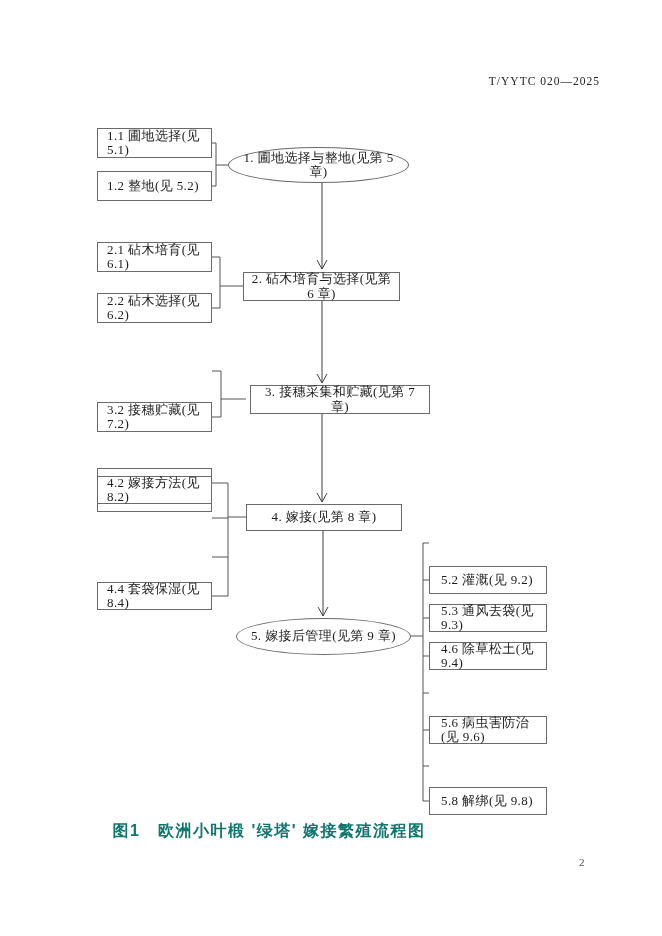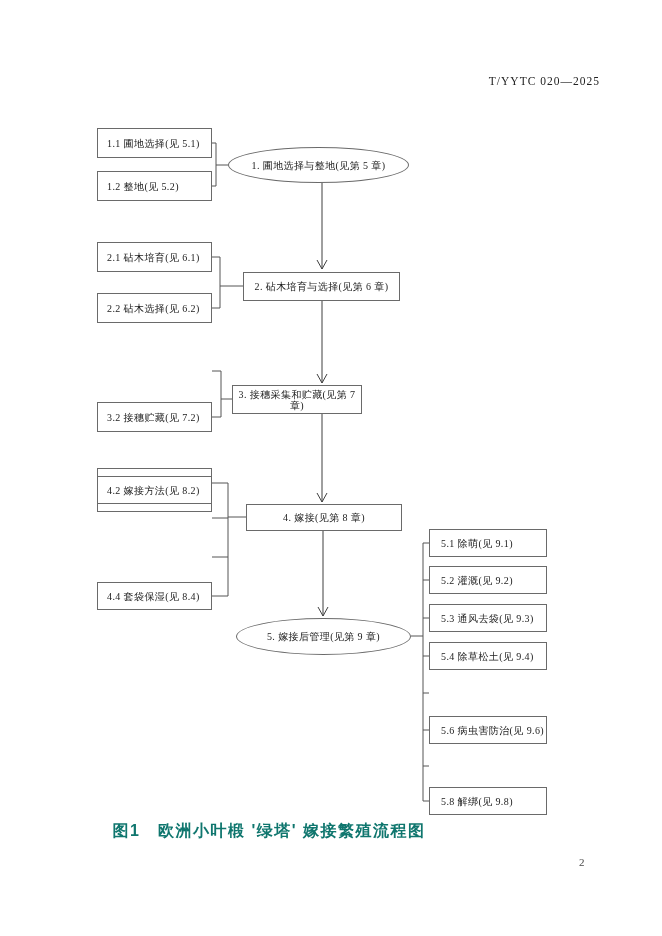--- a/index.html
+++ b/index.html
@@ -16,21 +16,21 @@
     position:absolute;top:75px;right:62px;
     font-size:11.5px;letter-spacing:1px;color:#222;
   }
   .svg-layer{position:absolute;left:0;top:0;z-index:1;}
   .node{
     position:absolute;z-index:2;
     background:#ffffff;
     border:1px solid #6a6a6a;
     box-sizing:border-box;
     display:flex;align-items:center;
-    font-size:10px;letter-spacing:0.4px;
+    font-size:13px;letter-spacing:0.4px;
     color:#1c1c1c;
     line-height:1.1;
   }
   .lbox{left:97px;width:115px;height:30px;padding-left:9px;}
   .rbox{left:429px;width:118px;height:28px;padding-left:11px;}
   .cnode{justify-content:center;text-align:center;padding:0 4px;}
   .ellipse{border-radius:50%;justify-content:center;}
   .caption{
     position:absolute;left:0;top:821px;width:538px;
     text-align:center;
@@ -100,41 +100,38 @@
   <div class="node lbox" style="top:582px;height:28px">
       <span>4.4 套袋保湿(见 8.4)</span>
     </div>
 
   <div class="node cnode ellipse" style="left:228px;top:147px;width:181px;height:36px">
       <span>1. 圃地选择与整地(见第 5 章)</span>
     </div>
   <div class="node cnode" style="left:243px;top:272px;width:157px;height:29px">
       <span>2. 砧木培育与选择(见第 6 章)</span>
     </div>
-  <div class="node cnode" style="left:232px;top:385px;width:130px;height:29px">
+  <div class="node cnode" style="left:250px;top:385px;width:180px;height:29px">
       <span>3. 接穗采集和贮藏(见第 7 章)</span>
     </div>
   <div class="node cnode" style="left:246px;top:504px;width:156px;height:27px">
       <span>4. 嫁接(见第 8 章)</span>
     </div>
   <div class="node cnode ellipse" style="left:236px;top:618px;width:175px;height:37px">
       <span>5. 嫁接后管理(见第 9 章)</span>
     </div>
 
-  <div class="node rbox" style="top:529px">
-      <span>5.1 除萌(见 9.1)</span>
-    </div>
   <div class="node rbox" style="top:566px">
       <span>5.2 灌溉(见 9.2)</span>
     </div>
   <div class="node rbox" style="top:604px">
       <span>5.3 通风去袋(见 9.3)</span>
     </div>
   <div class="node rbox" style="top:642px">
-      <span>5.4 除草松土(见 9.4)</span>
+      <span>4.6 除草松土(见 9.4)</span>
     </div>
   <div class="node rbox" style="top:716px">
       <span>5.6 病虫害防治(见 9.6)</span>
     </div>
   <div class="node rbox" style="top:787px">
       <span>5.8 解绑(见 9.8)</span>
     </div>
 
   <div class="caption">图1　欧洲小叶椴 '绿塔' 嫁接繁殖流程图</div>
 

